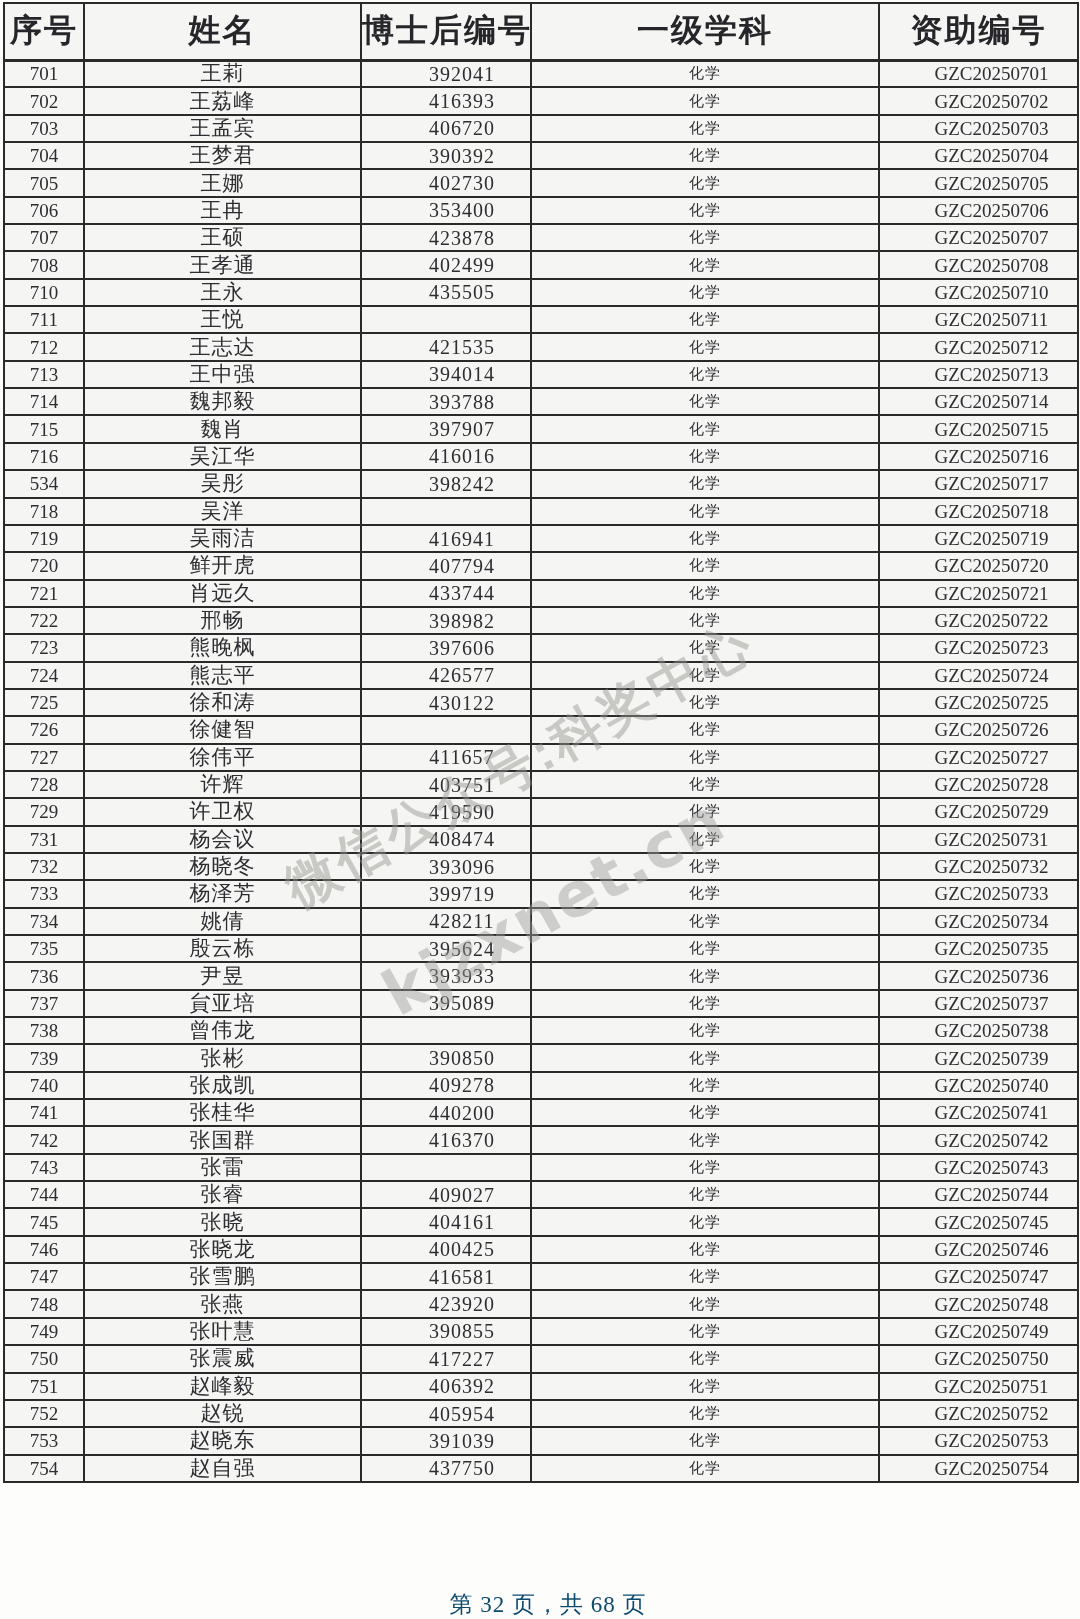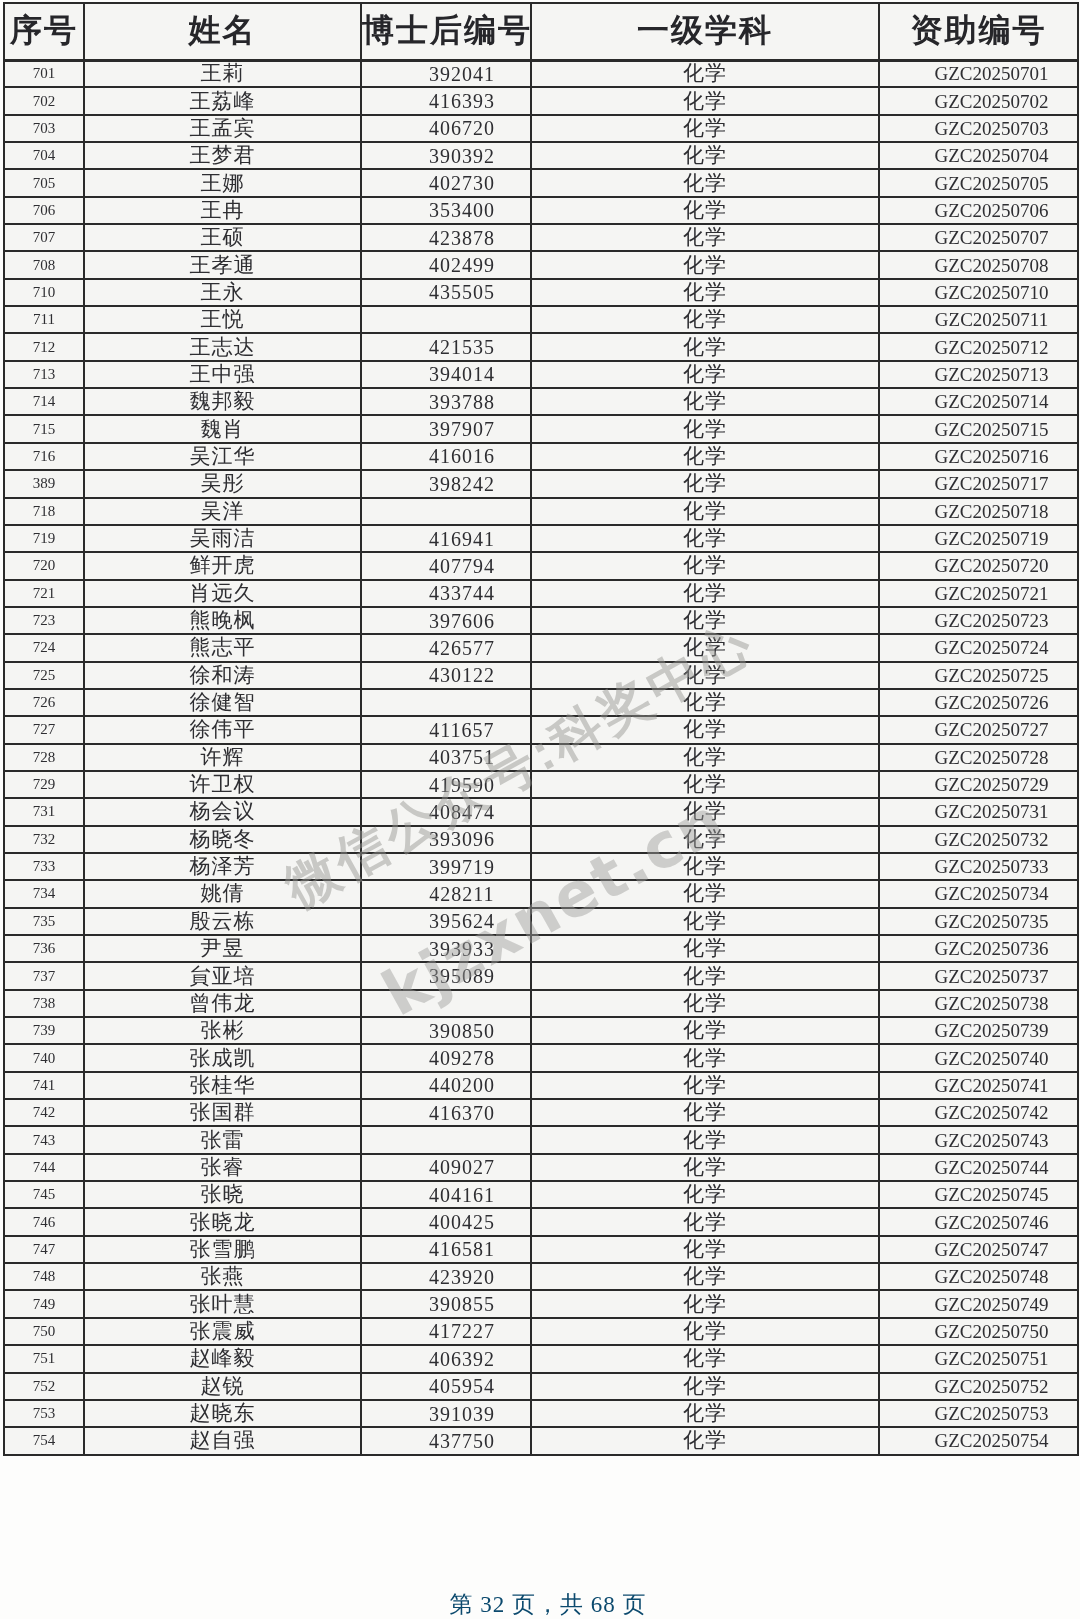--- a/index.html
+++ b/index.html
@@ -24,24 +24,24 @@
     padding:0;
   }
   thead tr { height:57px; }
   table.funding th {
     font-size:32px; font-weight:bold; letter-spacing:2px;
     border-bottom:3px solid #2a2a2a;
     color:#26262a;
   }
   tbody tr { height:27.35px; }
   table.funding td { font-size:20px; line-height:1; }
-  table.funding td:nth-child(1) { font-size:15px;font-family:Liberation Serif, serif; }
+  table.funding td:nth-child(1) { font-size:19px;font-family:Liberation Serif, serif; }
   table.funding td:nth-child(2) { font-size:21px; letter-spacing:1px;margin-left:19px; }
   table.funding td:nth-child(3) { font-size:20px; letter-spacing:1px;padding-left:32px; }
-  table.funding td:nth-child(4) { font-size:21px; letter-spacing:1px;margin-top:9px; }
+  table.funding td:nth-child(4) { font-size:15px; letter-spacing:1px;margin-top:9px; }
   table.funding td:nth-child(5) { font-size:19px;padding-left:26px; }
 
   .wm {
     position:absolute; white-space:nowrap; pointer-events:none; z-index:3;
     transform:rotate(-29deg); transform-origin:left center;
     font-weight:bold;
   }
   .wm1 {
     left:290px; top:858px;
     font-size:52px; letter-spacing:4px;
@@ -200,21 +200,21 @@
 
         <tr>
           <td>716</td>
           <td>吴江华</td>
           <td>416016</td>
           <td>化学</td>
           <td>GZC20250716</td>
         </tr>
 
         <tr>
-          <td>389</td>
+          <td>534</td>
           <td>吴彤</td>
           <td>398242</td>
           <td>化学</td>
           <td>GZC20250717</td>
         </tr>
 
         <tr>
           <td>718</td>
           <td>吴洋</td>
           <td></td>
@@ -239,20 +239,27 @@
         </tr>
 
         <tr>
           <td>721</td>
           <td>肖远久</td>
           <td>433744</td>
           <td>化学</td>
           <td>GZC20250721</td>
         </tr>
 
+        <tr>
+          <td>722</td>
+          <td>邢畅</td>
+          <td>398982</td>
+          <td>化学</td>
+          <td>GZC20250722</td>
+        </tr>
 
         <tr>
           <td>723</td>
           <td>熊晚枫</td>
           <td>397606</td>
           <td>化学</td>
           <td>GZC20250723</td>
         </tr>
 
         <tr>

